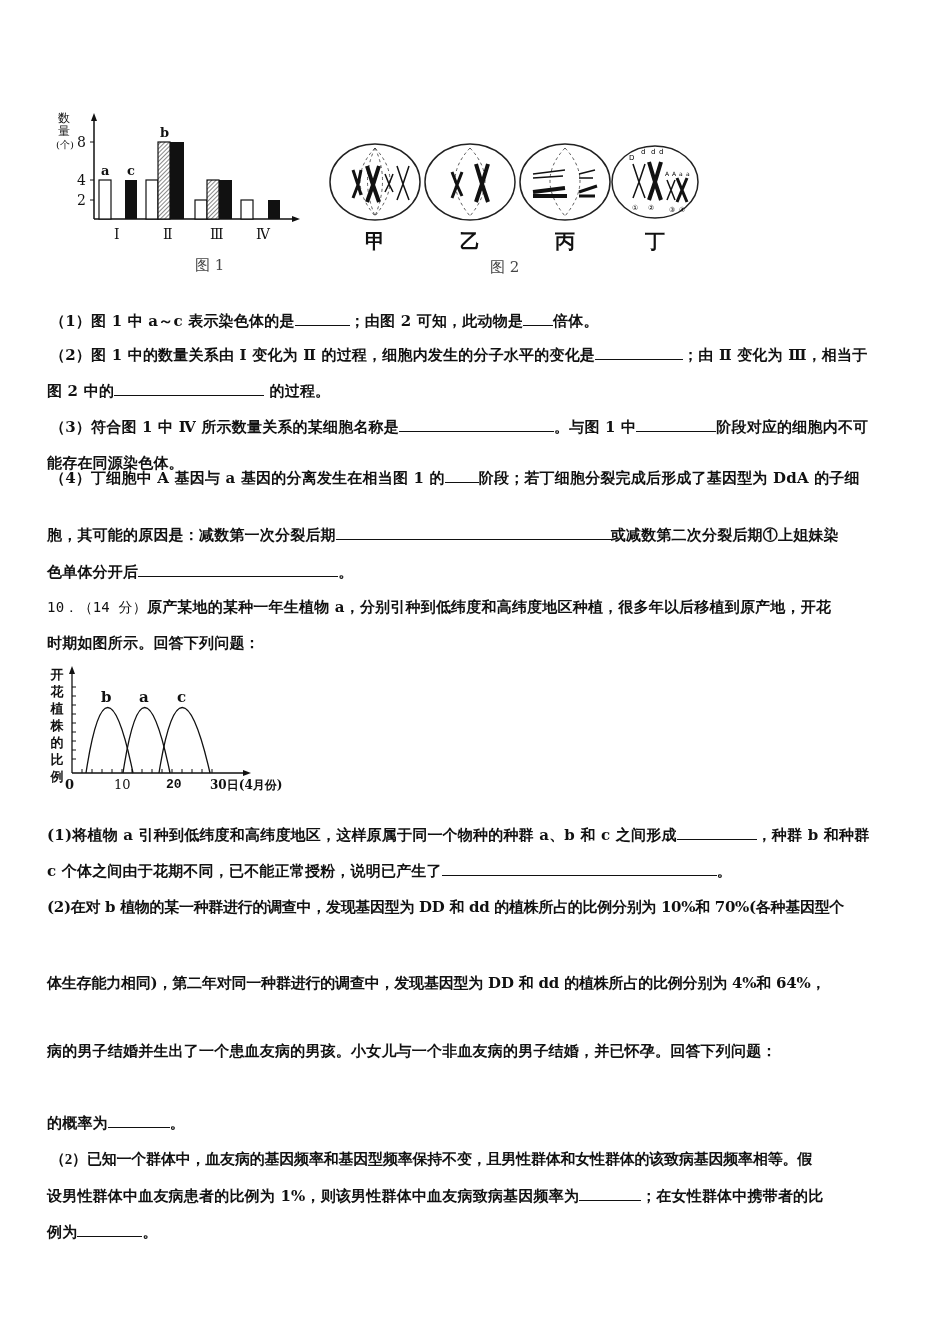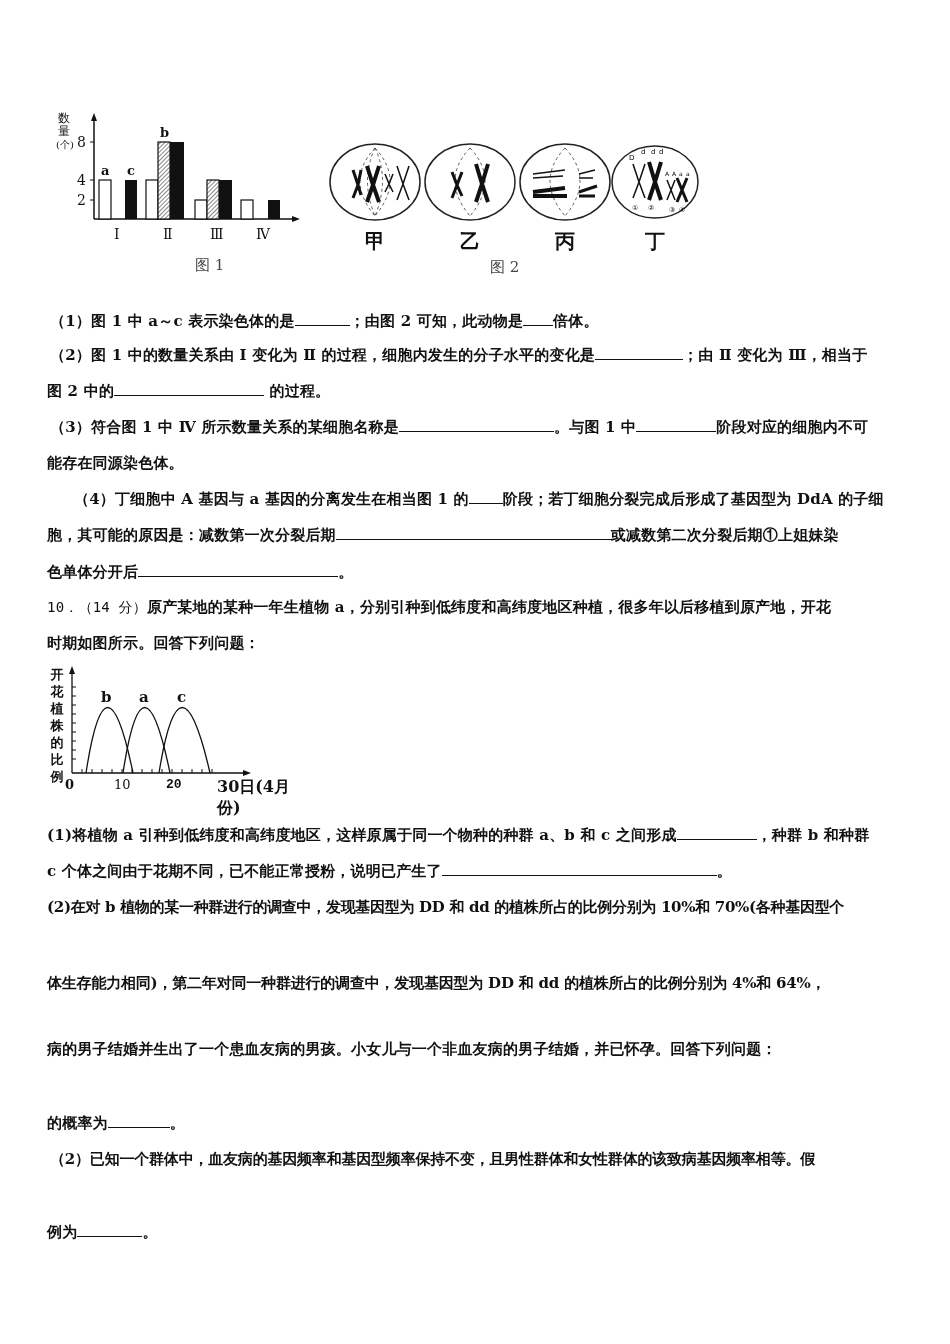--- a/index.html
+++ b/index.html
@@ -132,21 +132,21 @@
   </div>
   <div class="line" style="top:381px;">
     <span>图 2 中的</span><span class="blank" style="width:150px;"></span><span> 的过程。</span>
   </div>
   <div class="line indent" style="top:417px;">
     <span>（3）符合图 1 中 Ⅳ 所示数量关系的某细胞名称是</span><span class="blank" style="width:155px;"></span><span>。与图 1 中</span><span class="blank" style="width:80px;"></span><span>阶段对应的细胞内不可</span>
   </div>
   <div class="line" style="top:453px;">
     <span>能存在同源染色体。</span>
   </div>
-  <div class="line indent" style="top:489px;margin-left:24px;">
+  <div class="line indent" style="top:468px;">
     <span>（4）丁细胞中 A 基因与 a 基因的分离发生在相当图 1 的</span><span class="blank" style="width:34px;"></span><span>阶段；若丁细胞分裂完成后形成了基因型为 DdA 的子细</span>
   </div>
   <div class="line" style="top:525px;">
     <span>胞，其可能的原因是：减数第一次分裂后期</span><span class="blank" style="width:275px;"></span><span>或减数第二次分裂后期①上姐妹染</span>
   </div>
   <div class="line" style="top:562px;">
     <span>色单体分开后</span><span class="blank" style="width:200px;"></span><span>。</span>
   </div>
 
   <div class="line" style="top:597px;">
@@ -199,42 +199,45 @@
       <path d="M41 111 Q61 -20 88 111" fill="none" stroke="#111" stroke-width="1.3"></path>
       <path d="M78 111 Q98 -20 125 111" fill="none" stroke="#111" stroke-width="1.3"></path>
       <path d="M114 111 Q135 -20 165 111" fill="none" stroke="#111" stroke-width="1.3"></path>
     </svg>
     <div style="position:absolute; left:56px; top:26px; font-size:15px; font-weight:bold;">b</div>
     <div style="position:absolute; left:94px; top:26px; font-size:15px; font-weight:bold;">a</div>
     <div style="position:absolute; left:132px; top:26px; font-size:15px; font-weight:bold;">c</div>
     <div style="position:absolute; left:20px; top:115px; font-size:13px; font-weight:bold;">0</div>
     <div style="position:absolute; left:69px; top:115px; font-size:13px; font-weight:normal;">10</div>
     <div style="position:absolute; left:121px; top:115px; font-size:13px; font-weight:bold;font-family:Liberation Mono, monospace;">20</div>
-    <div style="position:absolute; left:172px; top:115px; font-size:16px; font-weight:bold;">30日(4月份)</div>
+    <div style="position:absolute; left:165px; top:115px; font-size:12px; font-weight:bold;">30日(4月份)</div>
   </div>
 
   <div class="line" style="top:825px;">
     <span>(1)将植物 a 引种到低纬度和高纬度地区，这样原属于同一个物种的种群 a、b 和 c 之间形成</span><span class="blank" style="width:80px;"></span><span>，种群 b 和种群</span>
   </div>
   <div class="line" style="top:861px;">
     <span>c 个体之间由于花期不同，已不能正常授粉，说明已产生了</span><span class="blank" style="width:275px;"></span><span>。</span>
   </div>
   <div class="line" style="top:897px; letter-spacing:-0.3px;">
     <span>(2)在对 b 植物的某一种群进行的调查中，发现基因型为 DD 和 dd 的植株所占的比例分别为 10%和 70%(各种基因型个</span>
   </div>
   <div class="line" style="top:933px; letter-spacing:-0.2px;margin-top:40px;">
     <span>体生存能力相同)，第二年对同一种群进行的调查中，发现基因型为 DD 和 dd 的植株所占的比例分别为 4%和 64%，</span>
   </div>
 
-  <div class="line" style="top:1041px;font-family:Liberation Mono, monospace;">
+  <div class="line" style="top:1041px;">
     <span>病的男子结婚并生出了一个患血友病的男孩。小女儿与一个非血友病的男子结婚，并已怀孕。回答下列问题：</span>
   </div>
   <div class="line" style="top:1113px;">
     <span>的概率为</span><span class="blank" style="width:62px;"></span><span>。</span>
   </div>
-  <div class="line indent" style="top:1149px; letter-spacing:-0.2px;">
+  <div class="line indent" style="top:1149px; letter-spacing:-0.2px;font-family:Liberation Serif, serif;">
     <span>（2）已知一个群体中，血友病的基因频率和基因型频率保持不变，且男性群体和女性群体的该致病基因频率相等。假</span>
+  </div>
+  <div class="line" style="top:1186px;">
+    <span>设男性群体中血友病患者的比例为 1%，则该男性群体中血友病致病基因频率为</span><span class="blank" style="width:62px;"></span><span>；在女性群体中携带者的比</span>
   </div>
   <div class="line" style="top:1222px;">
     <span>例为</span><span class="blank" style="width:65px;"></span><span>。</span>
   </div>
 
 </div>
 
 </body></html>

